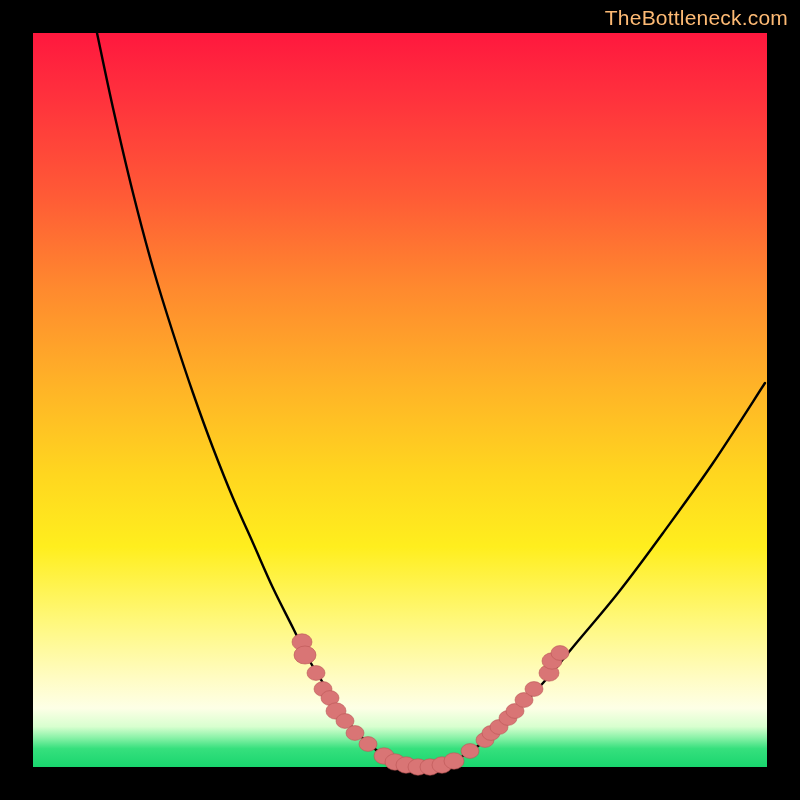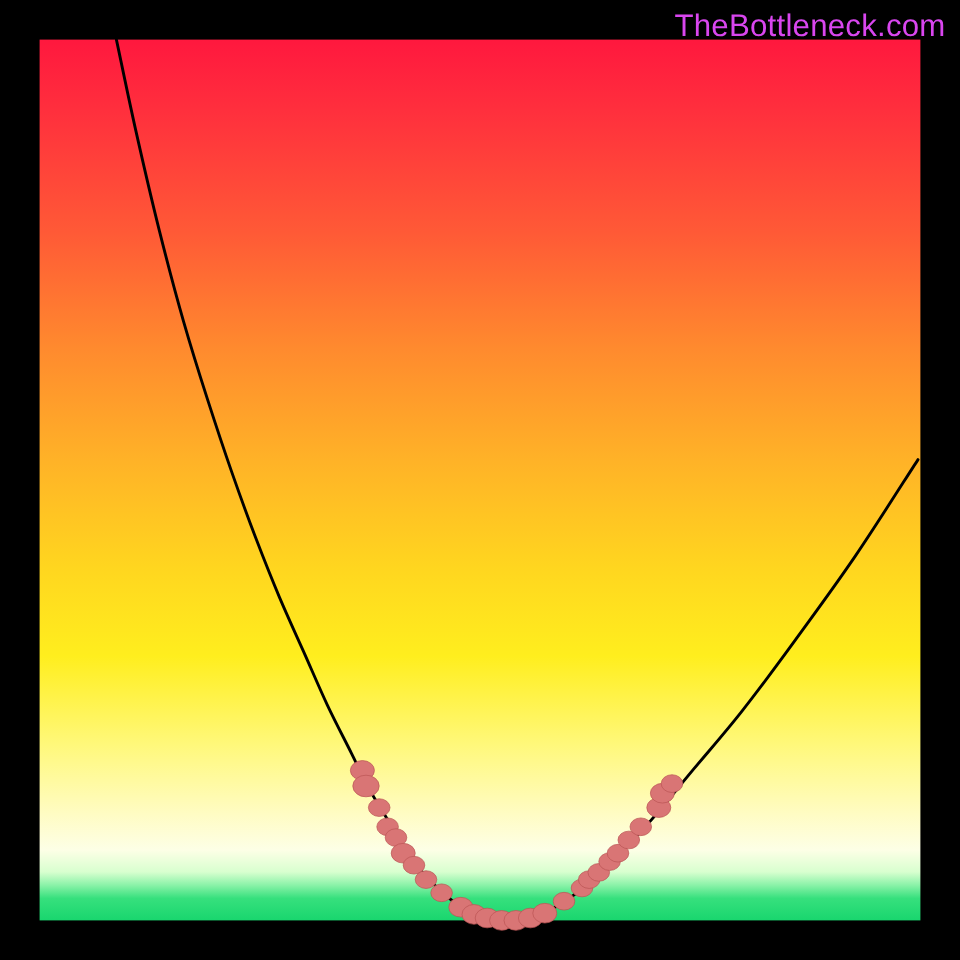--- a/index.html
+++ b/index.html
@@ -41,22 +41,22 @@
       #d8ffcf 94.5%,
       #8af2a8 96%,
       #36e07d 97.5%,
       #19d66e 100%
     );
   }
   .watermark {
     position: absolute;
     top: 6px;
     right: 12px;
-    color: #d946ef;
-    font-size: 26px;
+    color: #fdba74;
+    font-size: 21px;
     font-weight: 500;
     letter-spacing: 0.2px;
     user-select: none;
   }
   svg.overlay {
     position: absolute;
     left: 0;
     top: 0;
     width: 734px;
     height: 734px;

